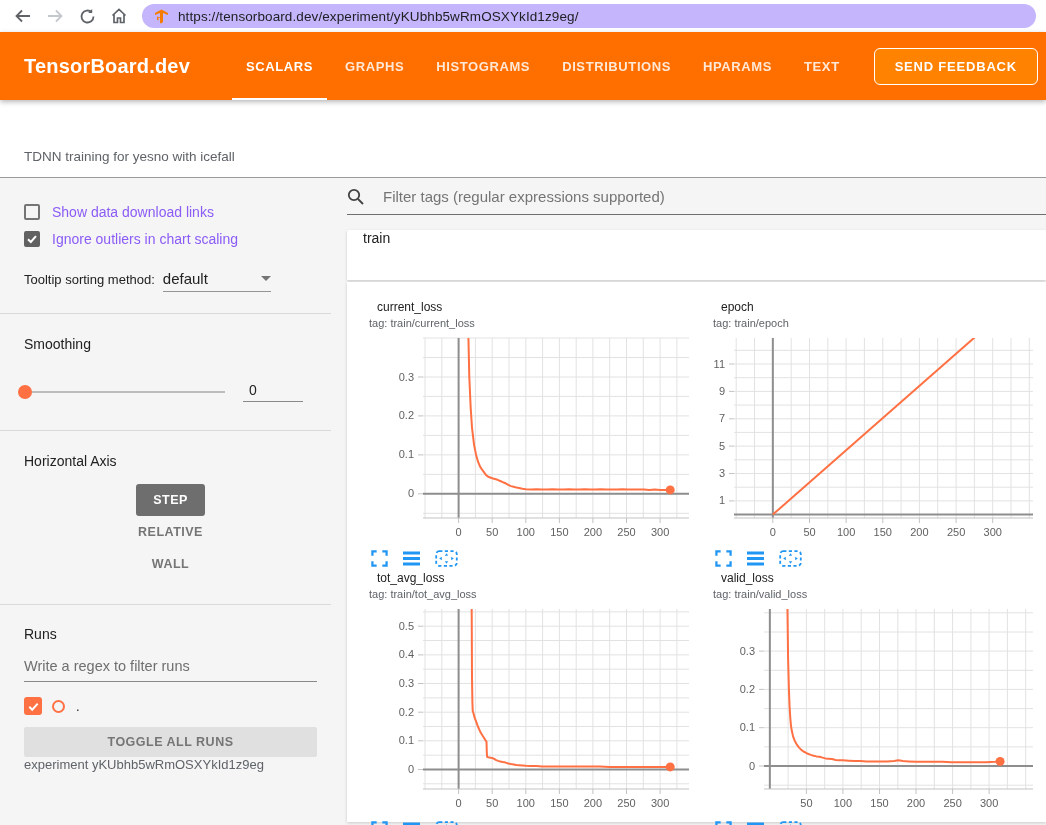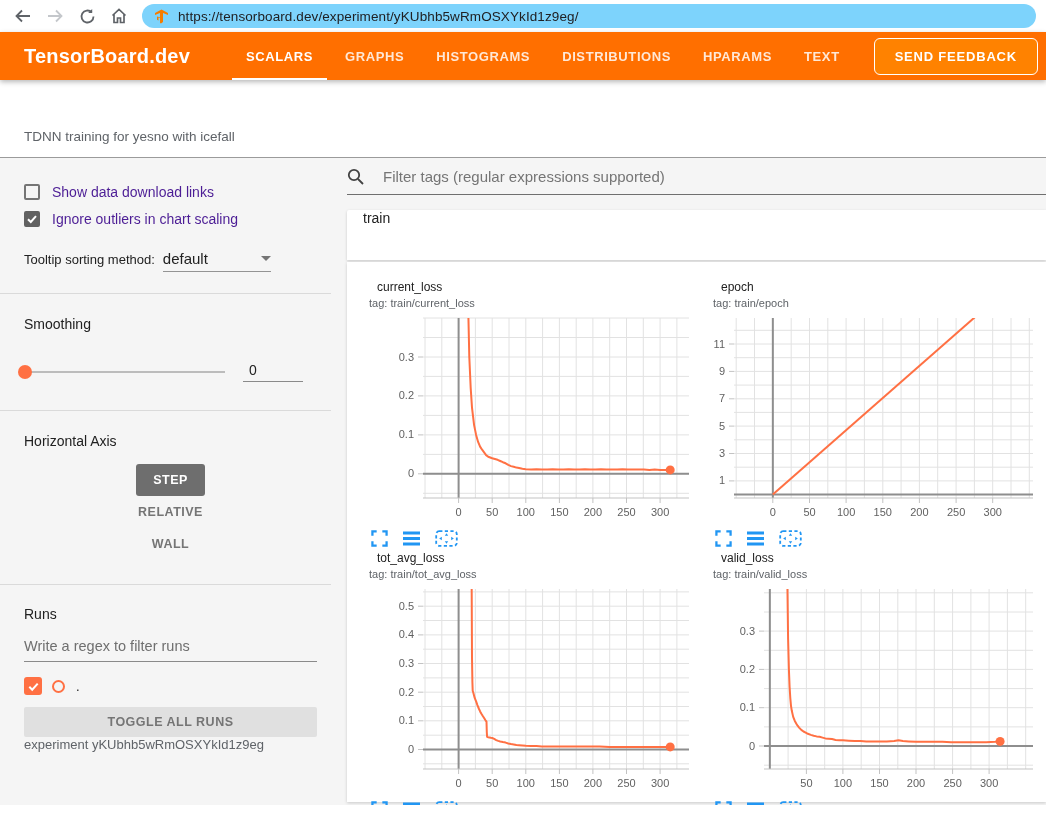--- a/index.html
+++ b/index.html
@@ -2,44 +2,44 @@
 <html><head>
 <meta charset="utf-8">
 <style>
   * { margin:0; padding:0; box-sizing:border-box; }
   html,body { width:1046px; height:825px; overflow:hidden; background:#fff;
     font-family:"Liberation Sans", sans-serif; }
 
   
   .browser-bar { height:32px; background:#fff; display:flex; align-items:center; padding:0 10px; gap:6px; }
   .nav-ic { width:26px; height:26px; display:flex; align-items:center; justify-content:center; border-radius:50%; cursor:pointer; }
-  .url-bar { flex:1; height:24px; background:#7dd3fc; border-radius:13px; display:flex; align-items:center; padding:0 12px; gap:9px; margin-left:4px; }
+  .url-bar { flex:1; height:24px; background:#c4b5fd; border-radius:13px; display:flex; align-items:center; padding:0 12px; gap:9px; margin-left:4px; }
   .url-text { font-size:13.5px; color:#202124; letter-spacing:.1px; white-space:nowrap; }
 
   
-  .app-header { height:48px; background:#ff6f00; display:flex; align-items:stretch; padding:0 24px; position:relative; z-index:4; box-shadow:0 2px 5px rgba(0,0,0,.28); }
+  .app-header { height:68px; background:#ff6f00; display:flex; align-items:stretch; padding:0 24px; position:relative; z-index:4; box-shadow:0 2px 5px rgba(0,0,0,.28); }
   .brand { font-size:20px; font-weight:bold; color:#fff; align-self:center; margin-right:40px; letter-spacing:.2px; }
   .tabs { display:flex; align-items:stretch; }
   .tab { display:flex; align-items:center; padding:0 16px; color:rgba(255,255,255,.84); font-size:13px; font-weight:bold; letter-spacing:.6px; position:relative; cursor:pointer; white-space:nowrap; }
   .tab.active { color:#fff; }
   .tab.active::after { content:""; position:absolute; left:2px; right:2px; bottom:0; height:2px; background:#fff; }
   .feedback-btn { margin-left:auto; align-self:center; background:#ff8200; border:1.5px solid #fff; border-radius:6px; color:#fff; font-size:13px; font-weight:bold; letter-spacing:.8px; padding:10px 20px; white-space:nowrap; margin-right:-16px; cursor:pointer; }
 
   
   .title-bar { height:78px; background:#fff; display:flex; align-items:flex-end; padding:0 0 13px 24px; border-bottom:1px solid #9b9b9b; }
   .title-bar span { font-size:13.5px; color:#5f6368; }
 
   
   .layout { display:flex; height:647px; }
   .sidebar { width:331px; background:#f5f5f5; flex:none; overflow:hidden; }
   .side-sec { padding:0 14px 0 24px; border-bottom:1px solid #dadada; }
   .cb-row { display:flex; align-items:center; margin-bottom:11px; cursor:pointer; }
   .cb-box { width:16px; height:16px; border:2px solid #757575; border-radius:2px; margin-right:12px; flex:none; }
   .cb-box.checked { background:#616161; border-color:#616161; display:flex; align-items:center; justify-content:center; }
-  .cb-label { font-size:14px; color:#4c1d95; }
+  .cb-label { font-size:14px; color:#8b5cf6; }
   .tooltip-row { display:flex; align-items:baseline; margin-top:23px; }
   .tooltip-label { font-size:13px; color:#212121; }
   .dropdown { display:inline-flex; align-items:center; justify-content:space-between; width:108px; margin-left:8px; border-bottom:1px solid #949494; padding-bottom:4px; cursor:pointer; }
   .dropdown-value { font-size:15px; color:#212121; }
   .caret { width:0; height:0; border-left:5px solid transparent; border-right:5px solid transparent; border-top:5px solid #757575; }
   .sec-label { font-size:14px; color:#212121; }
   .slider-row { display:flex; align-items:center; margin-top:30px; }
   .slider { position:relative; width:201px; height:2px; background:#bcbcbc; }
   .slider-thumb { position:absolute; left:-6px; top:-6px; width:14px; height:14px; border-radius:50%; background:#ff7043; cursor:pointer; }
   .smooth-value { margin-left:18px; width:60px; border-bottom:1px solid #8a8a8a; font-size:14px; color:#212121; padding:0 0 3px 6px; }

